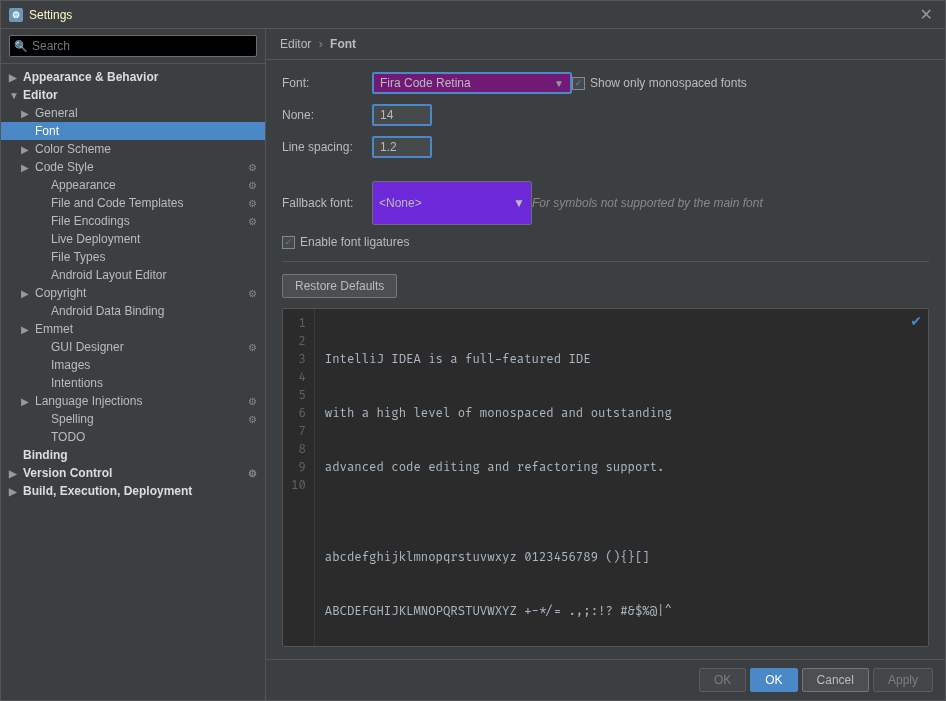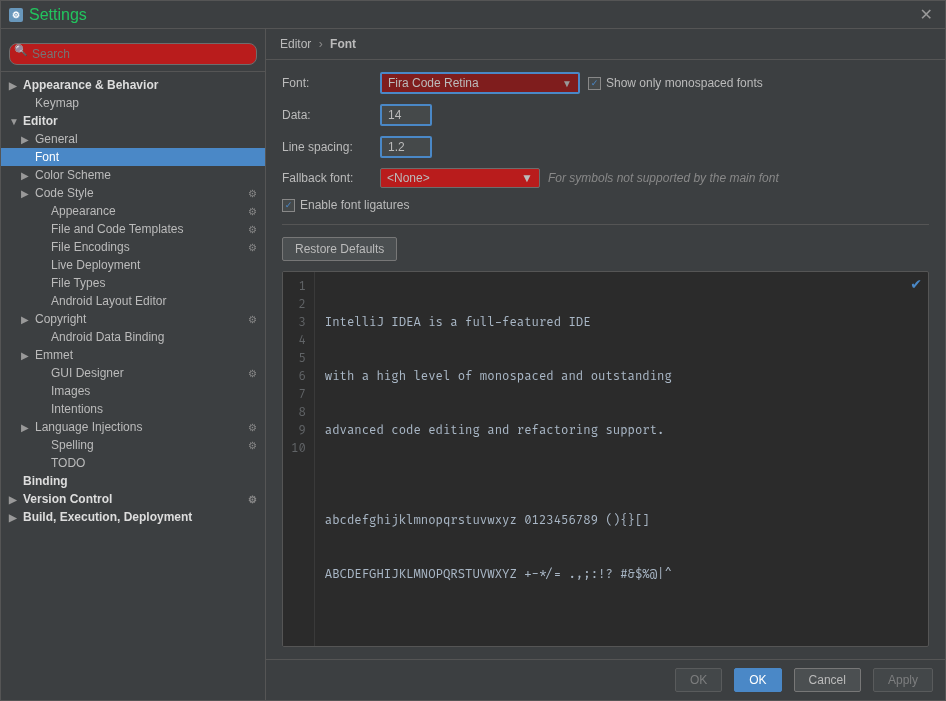--- a/index.html
+++ b/index.html
@@ -34,22 +34,22 @@
     }
     .title-bar-icon {
       width: 14px;
       height: 14px;
       background: #6897bb;
       border-radius: 2px;
       display: flex; align-items: center; justify-content: center;
       font-size: 9px; color: white; font-weight: bold;
     }
     .title-bar-text {
-      color: #22c55e;
-      font-size: 16px;
+      color: #fef9c3;
+      font-size: 12px;
       flex: 1;
     }
     .title-bar-close {
       cursor: pointer;
       color: #999;
       font-size: 16px;
       line-height: 1;
       padding: 0 4px;
     }
     .content {
@@ -66,28 +66,27 @@
       flex-direction: column;
       overflow-y: auto;
       flex-shrink: 0;
     }
     .search-box {
       padding: 6px 8px;
       border-bottom: 1px solid #555;
     }
     .search-input {
       width: 100%;
-      background: #b91c1c;
+      background: #000000;
       border: 1px solid #6d6d6d;
-      border-radius: 8px;
+      border-radius: 2px;
       color: #bbb;
       font-size: 12px;
       padding: 3px 6px 3px 22px;
       outline: none;
-      margin-top: 8px;
     }
     .search-wrapper {
       position: relative;
     }
     .search-icon-inner {
       position: absolute;
       left: 5px;
       top: 50%;
       transform: translateY(-50%);
       color: #888;
@@ -145,31 +144,31 @@
       flex: 1;
       padding: 12px 16px;
       overflow-y: auto;
       display: flex;
       flex-direction: column;
       gap: 10px;
     }
     .form-row {
       display: flex;
       align-items: center;
-      gap: 8px;
+      gap: 0;
     }
     .form-label {
       color: #bbb;
       font-size: 12px;
       min-width: 90px;
     }
     .font-dropdown {
       display: flex;
       align-items: center;
-      background: #7f1d1d;
+      background: #701a75;
       border: 2px solid #4a88c7;
       border-radius: 2px;
       padding: 2px 6px;
       min-width: 200px;
       cursor: pointer;
       color: #bbb;
       font-size: 12px;
       justify-content: space-between;
     }
     .font-dropdown .arrow { color: #999; font-size: 10px; }
@@ -191,36 +190,35 @@
       font-size: 9px;
       color: #4a88c7;
     }
     .size-input {
       background: #45494a;
       border: 2px solid #4a88c7;
       border-radius: 2px;
       color: #bbb;
       font-size: 12px;
       padding: 2px 6px;
-      width: 52px;
+      width: 60px;
       outline: none;
     }
     .fallback-row {
       display: flex;
       align-items: center;
-      gap: 8px;
-      margin-top: 0;
+      margin-top: 13px;
     }
     .fallback-dropdown {
       display: flex;
       align-items: center;
-      background: #b91c1c;
+      background: #6d28d9;
       border: 1px solid #6d6d6d;
       border-radius: 2px;
-      padding: 2px 6px;
+      padding: 14px 6px;
       min-width: 160px;
       cursor: pointer;
       color: #bbb;
       font-size: 12px;
       justify-content: space-between;
     }
     .hint-text {
       color: #888;
       font-size: 12px;
       font-style: italic;
@@ -286,21 +284,21 @@
       flex: 1;
       white-space: pre;
     }
     .preview-line { display: block; }
     .preview-line.highlight { background: #fffde7; color: #333; }
     
     .bottom-bar {
       padding: 8px 12px;
       display: flex;
       justify-content: flex-end;
-      gap: 12px;
+      gap: 4px;
       border-top: 1px solid #555;
       flex-shrink: 0;
     }
     .btn {
       background: #4b4f51;
       border: 1px solid #777;
       border-radius: 2px;
       color: #bbb;
       font-size: 12px;
       padding: 4px 14px;
@@ -336,24 +334,20 @@
           <input class="search-input" type="text" placeholder="Search" style="">
         </div>
       </div>
       <div class="tree">
 
         <div class="tree-item section-header">
           <span class="chevron">▶</span>
           <span>Appearance &amp; Behavior</span>
         </div>
 
-        <div class="tree-item indent1">
-          <span class="chevron"> </span>
-          <span>Keymap</span>
-        </div>
 
         <div class="tree-item section-header">
           <span class="chevron">▼</span>
           <span>Editor</span>
         </div>
 
         <div class="tree-item indent1">
           <span class="chevron">▶</span>
           <span>General</span>
         </div>
@@ -491,21 +485,21 @@
             <span>Fira Code Retina</span>
             <span class="arrow">▼</span>
           </div>
           <div class="checkbox-row">
             <div class="checkbox-styled">✓</div>
             <span>Show only monospaced fonts</span>
           </div>
         </div>
 
         <div class="form-row">
-          <span class="form-label">Data:</span>
+          <span class="form-label">None:</span>
           <input class="size-input" type="text" value="14" style="">
         </div>
 
         <div class="form-row">
           <span class="form-label">Line spacing:</span>
           <input class="size-input" type="text" value="1.2" style="">
         </div>
 
         <div class="fallback-row">
           <span class="form-label">Fallback font:</span>

